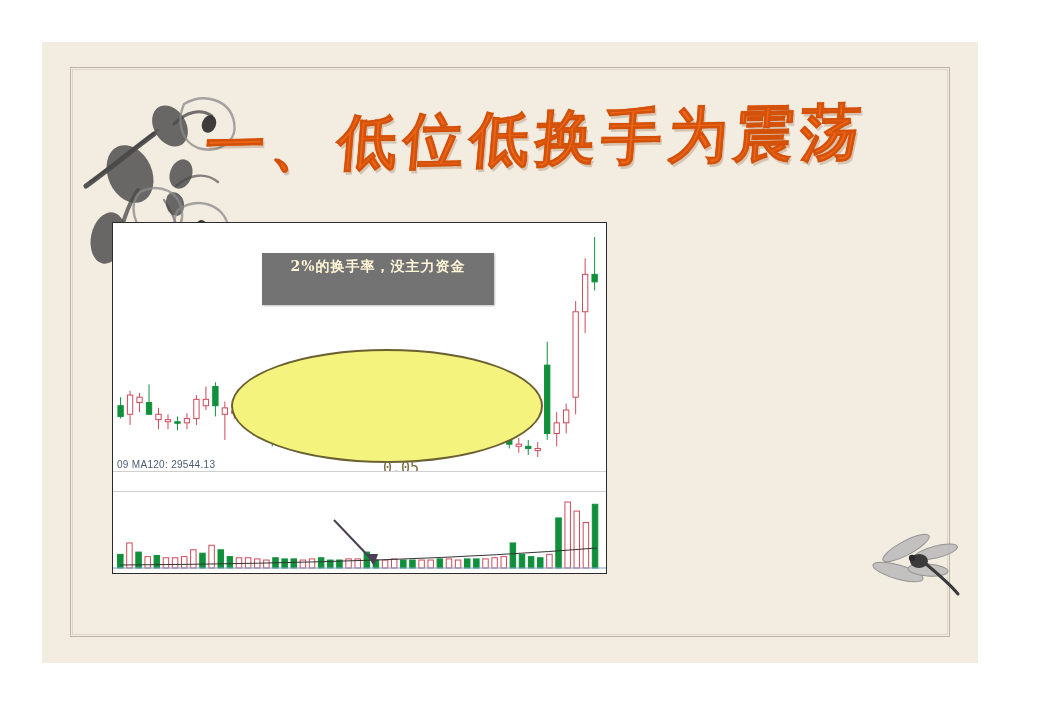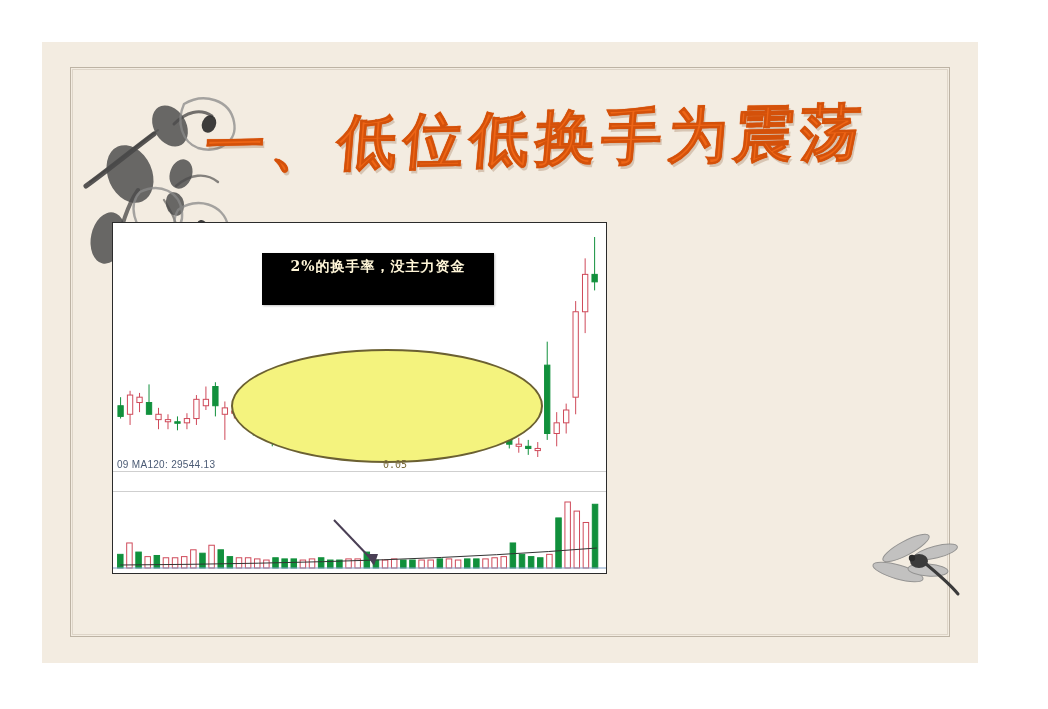--- a/index.html
+++ b/index.html
@@ -78,27 +78,27 @@
 
   
   .ellipse{
     position:absolute;left:118px;top:126px;width:312px;height:114px;
     border:2px solid #6b6032;border-radius:50%;
     background:#f4f37e;
     box-sizing:border-box;
   }
   .ellipse-label{
     position:absolute;left:270px;top:236px;
-    font-size:10px;color:#7a6b3a;font-family:"DejaVu Sans Mono","Liberation Mono",monospace;
+    font-size:15px;color:#7a6b3a;font-family:"DejaVu Sans Mono","Liberation Mono",monospace;
     white-space:nowrap;
   }
 
   
   .redbox{
-    position:absolute;background:#000000;
+    position:absolute;background:#737373;
     color:#fff6d8;
     font-family:"DejaVu Serif","Liberation Serif",serif;
     font-weight:700;
     text-align:center;
     letter-spacing:1px;
     box-shadow:1px 1px 2px rgba(0,0,0,.25);
   }
   #redbox1{left:262px;top:253px;width:232px;height:52px;font-size:14px;line-height:25px;padding-top:1px;box-sizing:border-box;}
   #redbox2{left:277px;top:493px;width:186px;height:28px;font-size:15px;line-height:28px;}
 

